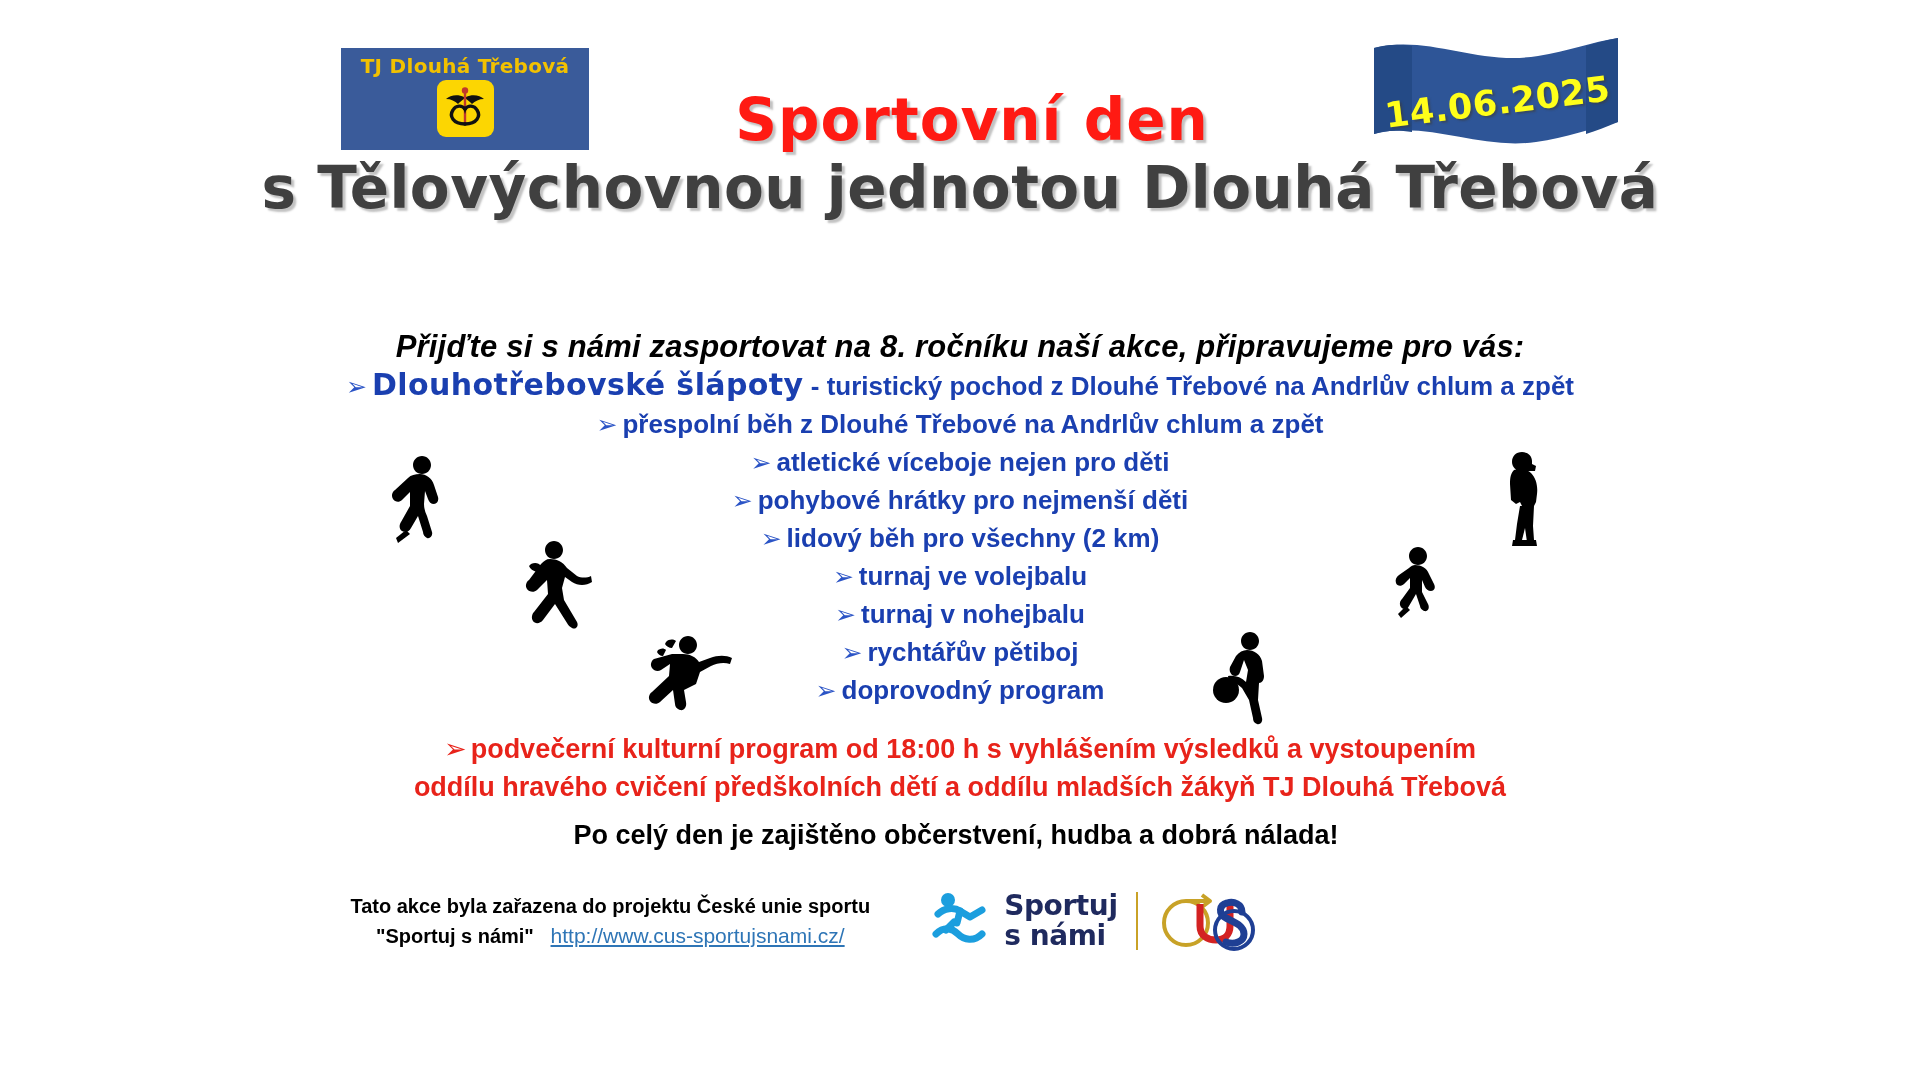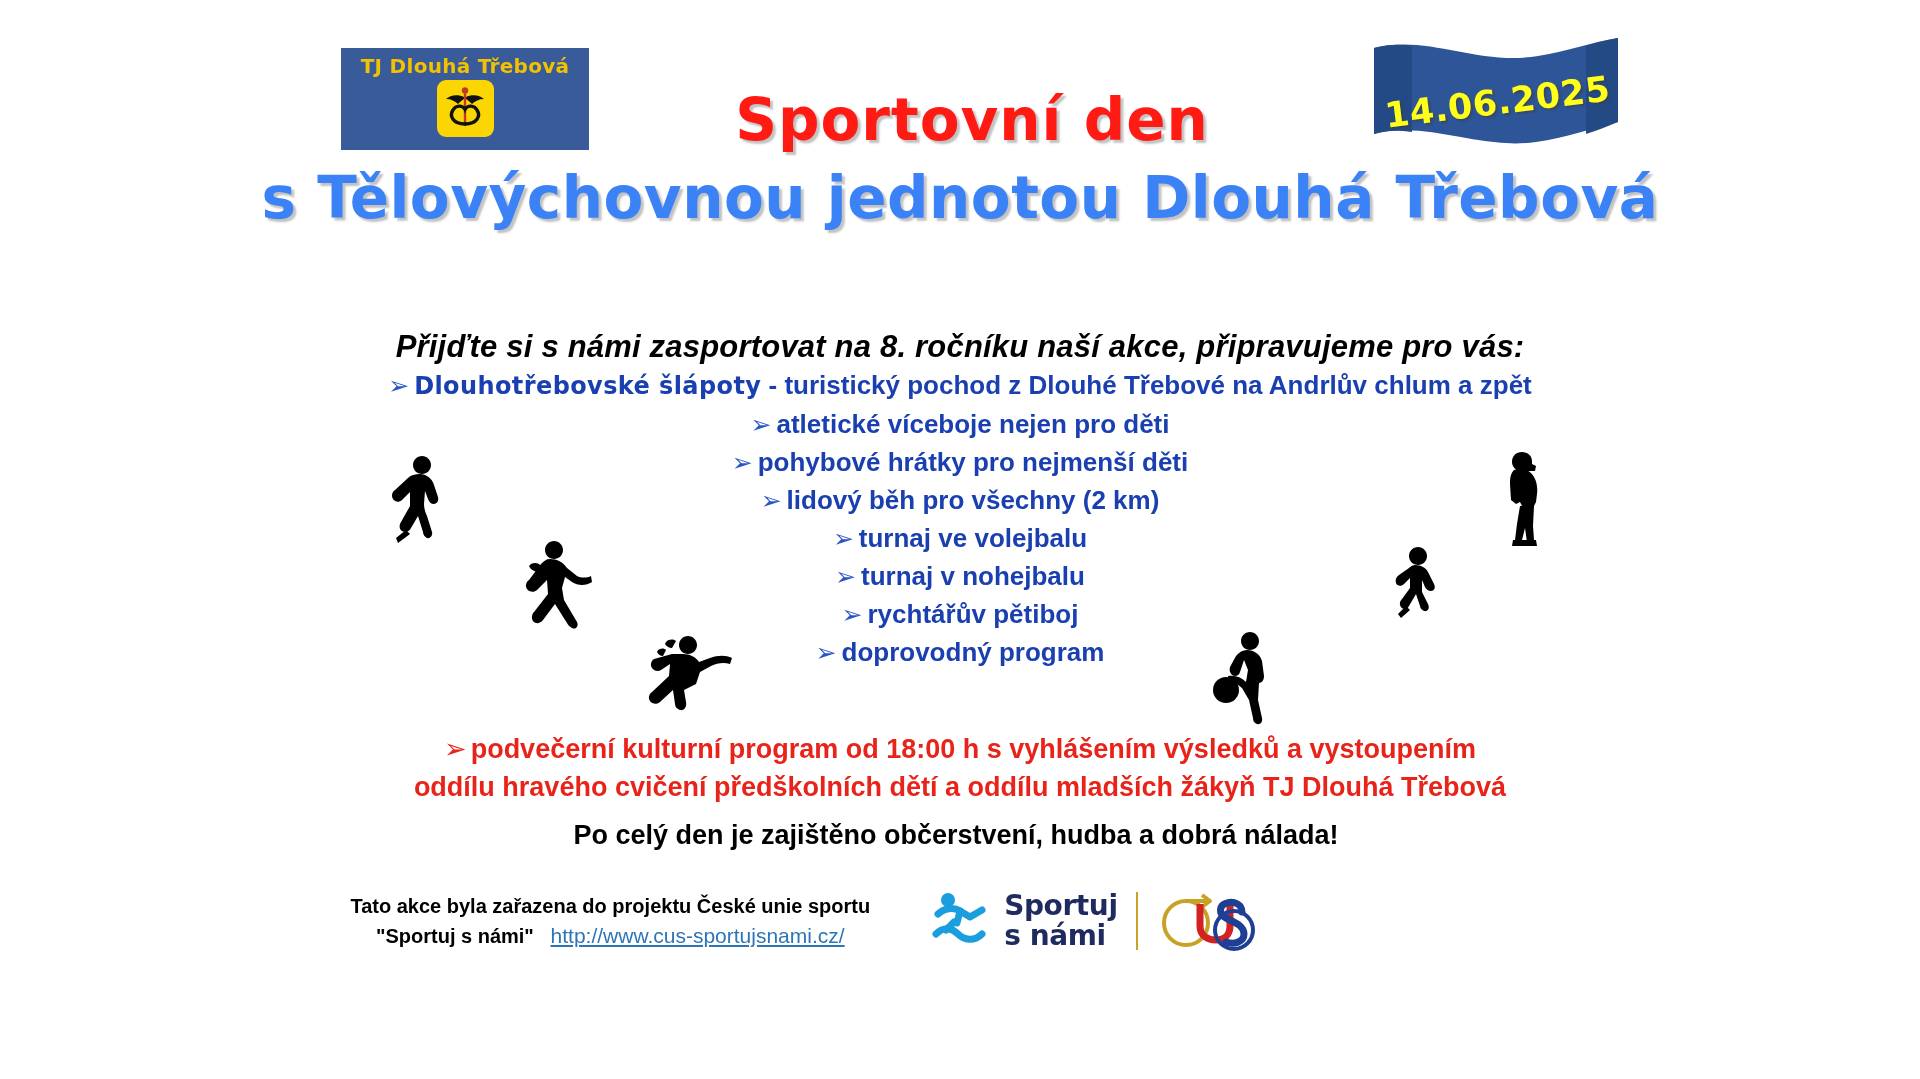--- a/index.html
+++ b/index.html
@@ -92,28 +92,28 @@
     color: #ff1a13;
     font-family: "DejaVu Sans", sans-serif;
     font-weight: bold;
     font-size: 58px;
     line-height: 1.12;
     letter-spacing: 1px;
     text-shadow: 3px 3px 2px rgba(120,120,120,0.45);
     padding-left: 24px;
   }
   .title-2 {
-    color: #3b82f6;
+    color: #404040;
     font-family: "DejaVu Sans", sans-serif;
     font-weight: bold;
     font-size: 58px;
     line-height: 1.14;
     letter-spacing: 0.5px;
     text-shadow: 3px 3px 2px rgba(120,120,120,0.45);
-    margin-top: 12px;
+    margin-top: 2px;
   }
 
   
   .intro {
     position: absolute;
     left: 0;
     top: 296px;
     width: 1920px;
     text-align: center;
     color: #000000;
@@ -145,21 +145,21 @@
     color: #2b54c6;
     font-weight: normal;
     font-size: 25px;
     padding-right: 5px;
   }
   .bullet-row.first {
     font-size: 26px;
   }
   .bullet-row.first .lead {
     font-family: "DejaVu Sans", sans-serif;
-    font-size: 24px;
+    font-size: 30px;
     color: #1a3fb0;
     letter-spacing: 0.4px;
   }
 
   
   .red-block {
     position: absolute;
     left: 0;
     top: 730px;
     width: 1920px;
@@ -275,20 +275,23 @@
   <div class="title-wrap">
     <div class="title-1">Sportovní den</div>
     <div class="title-2">s Tělovýchovnou jednotou Dlouhá Třebová</div>
   </div>
 
   <div class="intro">Přijďte si s námi zasportovat na 8. ročníku naší akce, připravujeme pro vás:</div>
 
   <div class="bullets">
     <div class="bullet-row first">
       <span class="arrow">➢</span><span class="lead">Dlouhotřebovské  šlápoty</span><span> - turistický pochod z Dlouhé Třebové na Andrlův chlum a zpět</span>
+    </div>
+    <div class="bullet-row">
+      <span class="arrow">➢</span><span>přespolní běh z Dlouhé Třebové na Andrlův chlum a zpět</span>
     </div>
     <div class="bullet-row">
       <span class="arrow">➢</span><span>atletické víceboje nejen pro děti</span>
     </div>
     <div class="bullet-row">
       <span class="arrow">➢</span><span>pohybové hrátky pro nejmenší děti</span>
     </div>
     <div class="bullet-row">
       <span class="arrow">➢</span><span>lidový běh pro všechny (2 km)</span>
     </div>

